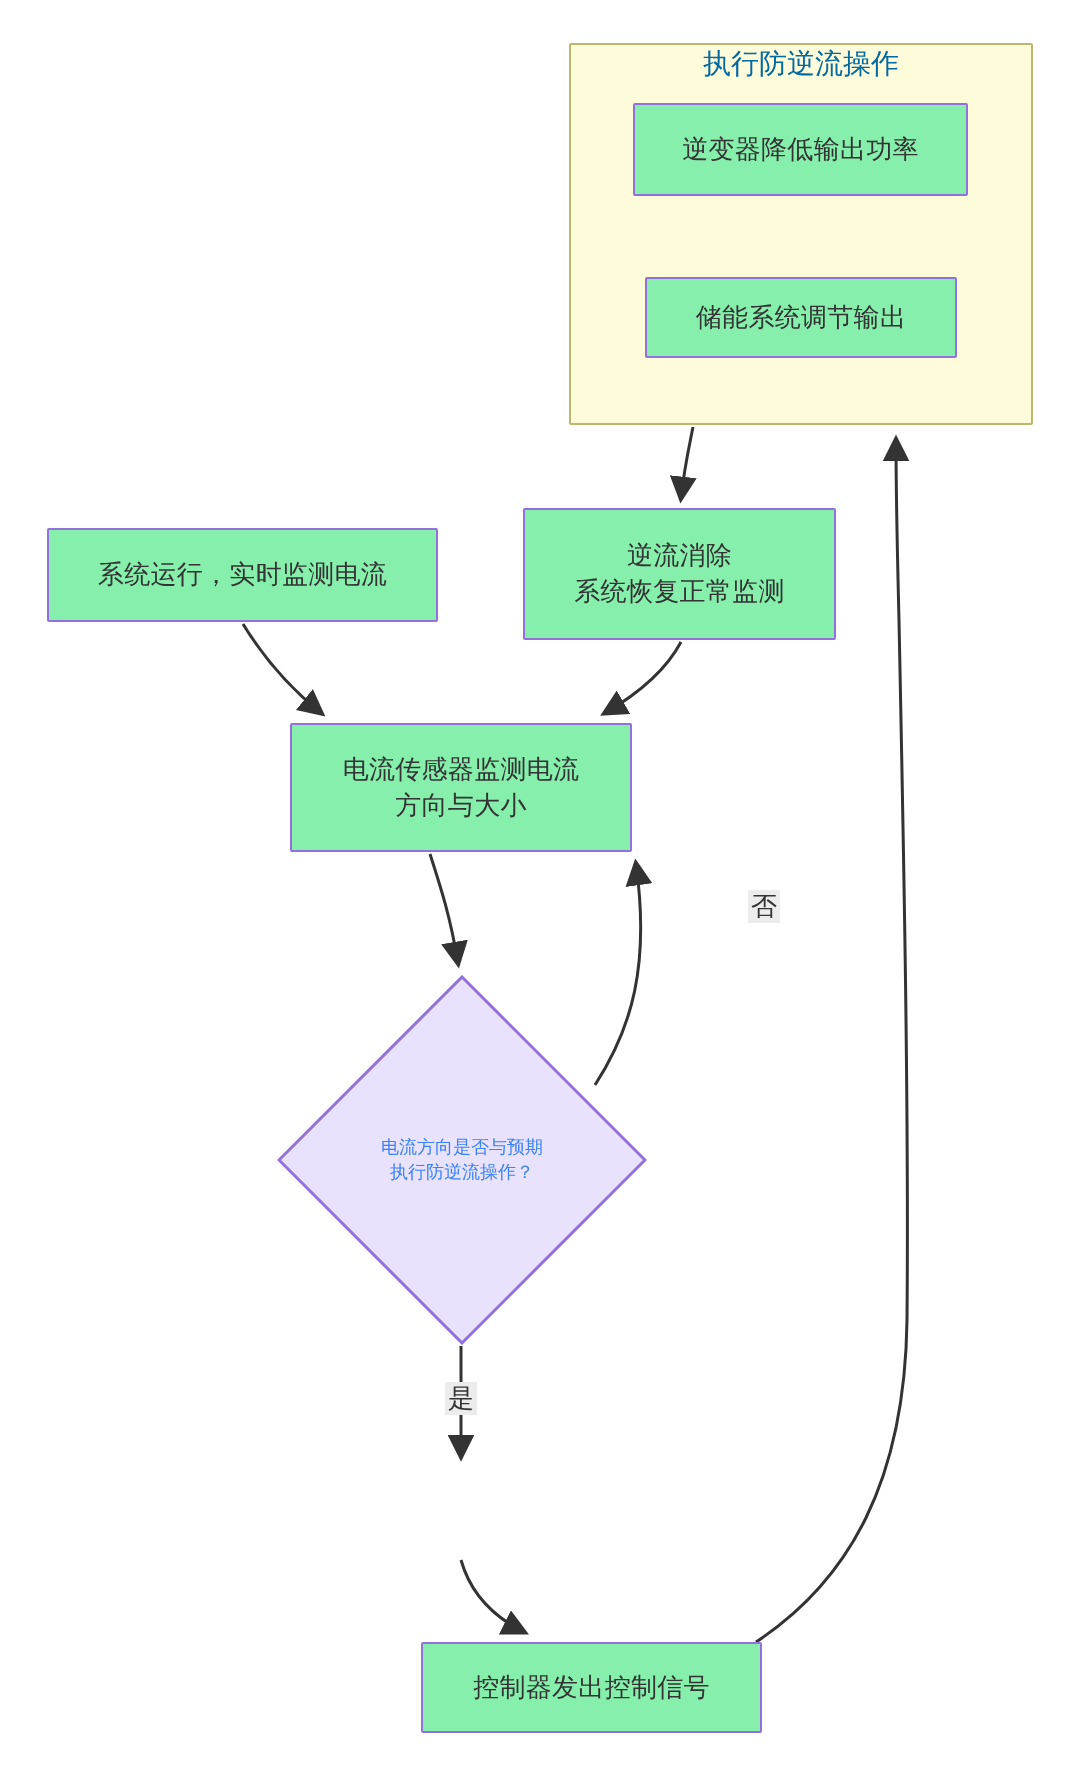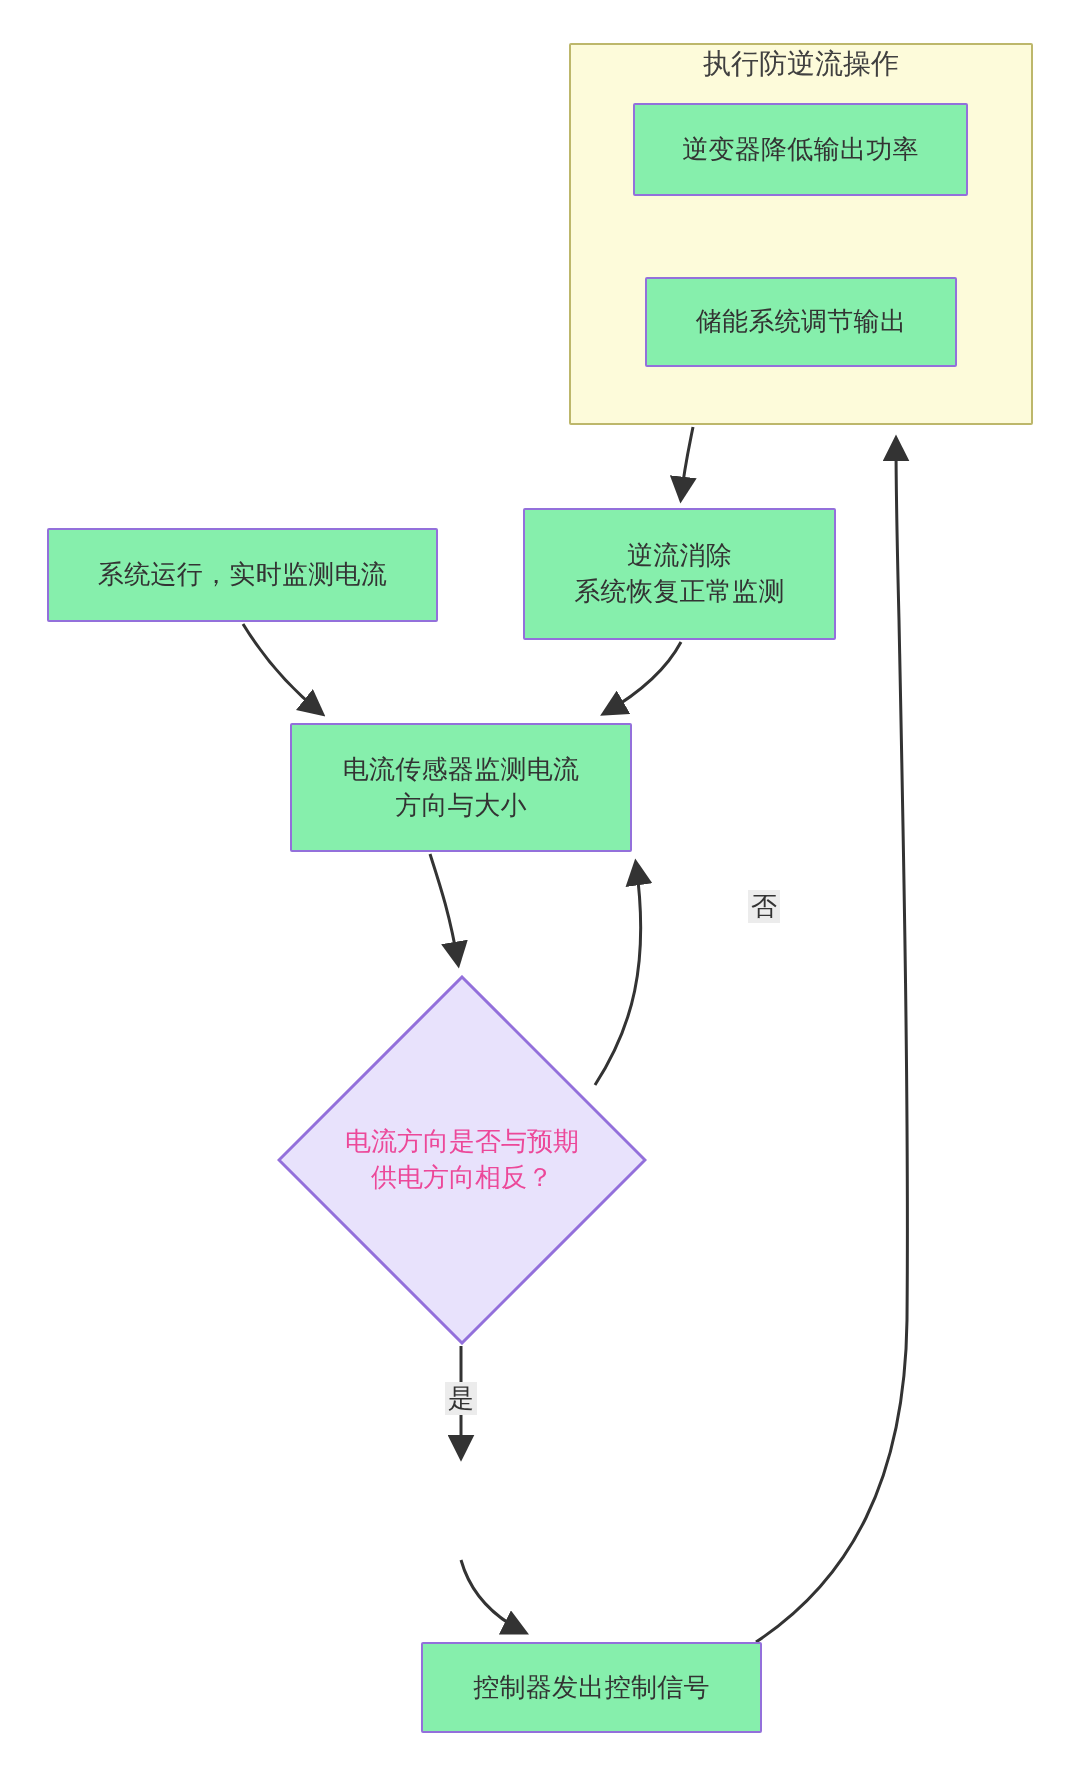--- a/index.html
+++ b/index.html
@@ -47,39 +47,39 @@
   .cluster {
     position: absolute;
     box-sizing: border-box;
     background: #fdfbda;
     border: 2px solid #bdb76b;
     border-radius: 2px;
   }
   .cluster-title {
     position: absolute;
     text-align: center;
-    color: #404040;
+    color: #0369a1;
     font-size: 28px;
     line-height: 1.2;
     white-space: nowrap;
   }
   .diamond-wrap {
     position: absolute;
   }
   .diamond-label {
     position: absolute;
     left: 0; top: 0;
     width: 100%;
     height: 100%;
     display: flex;
     align-items: center;
     justify-content: center;
     text-align: center;
-    color: #ec4899;
-    font-size: 26px;
+    color: #3b82f6;
+    font-size: 18px;
     line-height: 1.38;
     white-space: nowrap;
   }
   .edge-label {
     position: absolute;
     background: #ececec;
     color: #333333;
     font-size: 26px;
     line-height: 1.2;
     padding: 1px 3px;
@@ -116,41 +116,41 @@
              C 909 1100, 903 820, 899 620
              C 897 540, 896 480, 896 440" fill="none" stroke="#333333" stroke-width="3" marker-end="url(#arrow)"></path>
   </svg>
 
   <div class="cluster" style="left:569px; top:43px; width:464px; height:382px;">
   </div>
   <div class="cluster-title" style="left:619px; top:47px; width:364px;">执行防逆流操作</div>
 
   <div class="node proc" style="left:633px; top:103px; width:335px; height:93px;">逆变器降低输出功率</div>
 
-  <div class="node proc" style="left:645px; top:277px; width:312px; height:90px;">储能系统调节输出</div>
+  <div class="node proc" style="left:645px; top:277px; width:312px; height:81px;">储能系统调节输出</div>
 
   <div class="node proc" style="left:47px; top:528px; width:391px; height:94px;text-align:center;">系统运行，实时监测电流</div>
 
   <div class="node proc" style="left:290px; top:723px; width:342px; height:129px; flex-direction:column;">
     <span>电流传感器监测电流</span>
     <span>方向与大小</span>
   </div>
 
   <div class="node proc" style="left:523px; top:508px; width:313px; height:132px; flex-direction:column;">
     <span>逆流消除</span>
     <span>系统恢复正常监测</span>
   </div>
 
   <div class="diamond-wrap" style="left:277px; top:975px; width:370px; height:370px;">
     <svg width="370" height="370" viewBox="0 0 370 370" style="position:absolute; left:0; top:0;">
       <polygon points="185,2 368,185 185,368 2,185" fill="#e8e2fc" stroke="#9370db" stroke-width="3"></polygon>
     </svg>
     <div class="diamond-label" style="flex-direction:column;">
       <span>电流方向是否与预期</span>
-      <span>供电方向相反？</span>
+      <span>执行防逆流操作？</span>
     </div>
   </div>
 
 
   <div class="node proc" style="left:413px; top:1642px; width:341px; height:91px;margin-left:8px;">控制器发出控制信号</div>
 
   <div class="edge-label" style="left:748px; top:890px;">否</div>
 
   <div class="edge-label" style="left:445px; top:1382px;">是</div>
 

